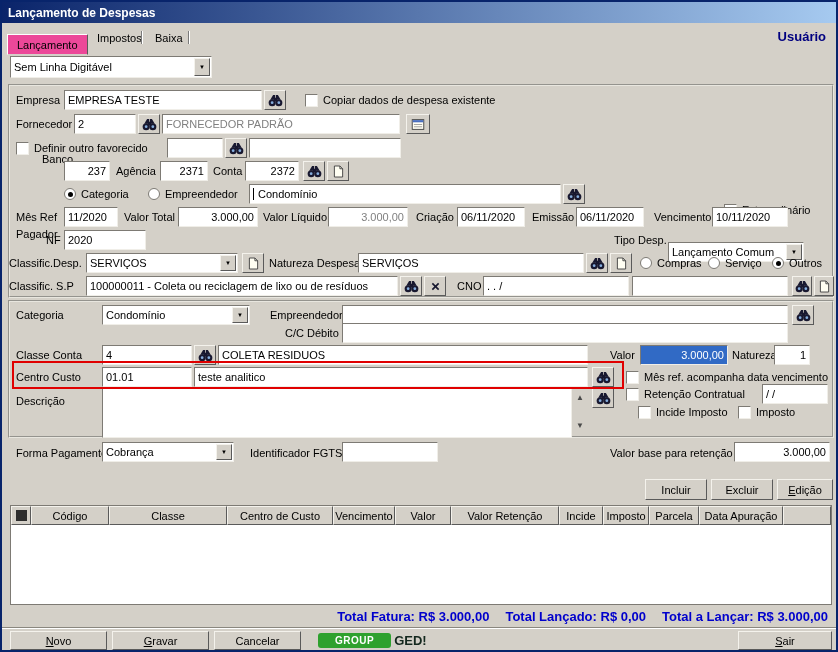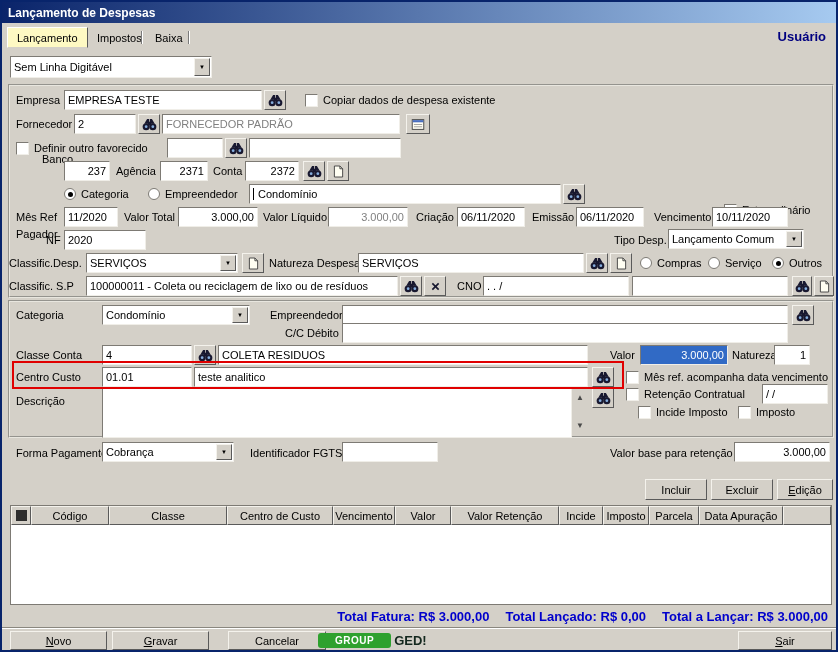--- a/index.html
+++ b/index.html
@@ -1,21 +1,21 @@
 <!DOCTYPE html>
 <html style="--titlebar-start: #0a246a; --titlebar-end: #a6caf0; --selection: #316ac5; --totals-blue: #0000cc; --annotation-red: #e00000; --ged-green: #2ea12e; --user-navy: #000080;"><head>
 <meta charset="utf-8">
 <style>
 *{margin:0;padding:0;box-sizing:border-box}
 body{font-family:"Liberation Sans","DejaVu Sans",sans-serif;font-size:11px;background:#9a9a9a}
 .win{position:relative;width:838px;height:652px;background:#d4d0c8;border:2px solid #08246b;overflow:hidden}
 .abs{position:absolute}
 .titlebar{left:0;top:0;right:0;height:21px;background:linear-gradient(90deg,var(--titlebar-start,#0a246a),var(--titlebar-end,#a6caf0));display:flex;align-items:center;padding:0 6px;color:#fff;font-weight:bold;font-size:12px}
 .tab{top:26px;height:20px;line-height:20px;padding:0 9px;white-space:nowrap}
-.tab.active{top:25px;height:21px;background:#fef9c3;border:1px solid;border-color:#fff #5a5a5a #d4d0c8 #fff}
+.tab.active{top:32px;height:21px;background:#ec4899;border:1px solid;border-color:#fff #5a5a5a #d4d0c8 #fff}
 .vsep{top:29px;width:1px;height:13px;background:#7a7a7a;box-shadow:1px 0 0 #fff}
 .userlbl{top:27px;right:10px;color:var(--user-navy,#000080);font-weight:bold;font-size:13px}
 .lbl{height:20px;line-height:20px;white-space:nowrap;color:#000}
 .fld{height:20px;background:#fff;border:1px solid;border-color:#7d7a74 #f0eee8 #f0eee8 #7d7a74;line-height:17px;padding:1px 3px 0 3px;white-space:nowrap;overflow:hidden}
 .fld.num{text-align:right}
 .fld.dis{color:#808080}
 .fld.sel{background:var(--selection,#316ac5);color:#fff;text-align:right}
 .combo{padding-right:18px}
 .combo .arrow{position:absolute;top:1px;right:1px;bottom:1px;width:16px;background:#d4d0c8;border:1px solid;border-color:#f4f2ec #5a5a5a #5a5a5a #f4f2ec;display:flex;align-items:center;justify-content:center;font-size:6px;color:#000}
 .ibtn{width:22px;height:20px;background:#d4d0c8;border:1px solid;border-color:#f4f2ec #5a5a5a #5a5a5a #f4f2ec;display:flex;align-items:center;justify-content:center;padding:0}
@@ -185,21 +185,21 @@
   <div class="abs lbl" style="left:414px;top:205px;">Criação</div>
   <div class="abs fld" style="left:455px;top:205px;width:68px;">06/11/2020</div>
   <div class="abs lbl" style="left:530px;top:205px;">Emissão</div>
   <div class="abs fld" style="left:574px;top:205px;width:68px;">06/11/2020</div>
   <div class="abs lbl" style="left:652px;top:205px;">Vencimento</div>
   <div class="abs fld" style="left:710px;top:205px;width:76px;">10/11/2020</div>
 
   <div class="abs lbl" style="left:44px;top:228px;">NF</div>
   <div class="abs fld" style="left:62px;top:228px;width:82px;">2020</div>
   <div class="abs lbl" style="left:612px;top:228px;">Tipo Desp.</div>
-  <div class="abs fld combo" style="left:666px;top:227px;width:136px;">
+  <div class="abs fld combo" style="left:666px;top:240px;width:136px;">
     <span>Lançamento Comum</span>
     <span class="arrow">▼</span>
   </div>
 
   <div class="abs lbl" style="left:7px;top:251px;">Classific.Desp.</div>
   <div class="abs fld combo" style="left:84px;top:251px;width:152px;">
     <span>SERVIÇOS</span>
     <span class="arrow">▼</span>
   </div>
   <div class="abs ibtn" style="left:240px;top:251px;">
@@ -415,21 +415,21 @@
   </div>
 
   <div class="abs etched" style="left:0;right:0;top:625px;"></div>
 
   <div class="abs btn ak" style="left:8px;top:629px;width:97px;height:19px;">
       <span>Novo</span>
     </div>
   <div class="abs btn ak" style="left:110px;top:629px;width:97px;height:19px;">
       <span>Gravar</span>
     </div>
-  <div class="abs btn" style="left:226px;top:629px;width:98px;height:19px;">Cancelar</div>
+  <div class="abs btn" style="left:212px;top:629px;width:87px;height:19px;">Cancelar</div>
   <div class="abs ged" style="left:316px;top:629px;">
     <span class="gedg">GROUP</span>
     <span class="gedn">GED!</span>
   </div>
   <div class="abs btn ak" style="left:736px;top:629px;width:94px;height:19px;">
       <span>Sair</span>
     </div>
 
 </div>
 

